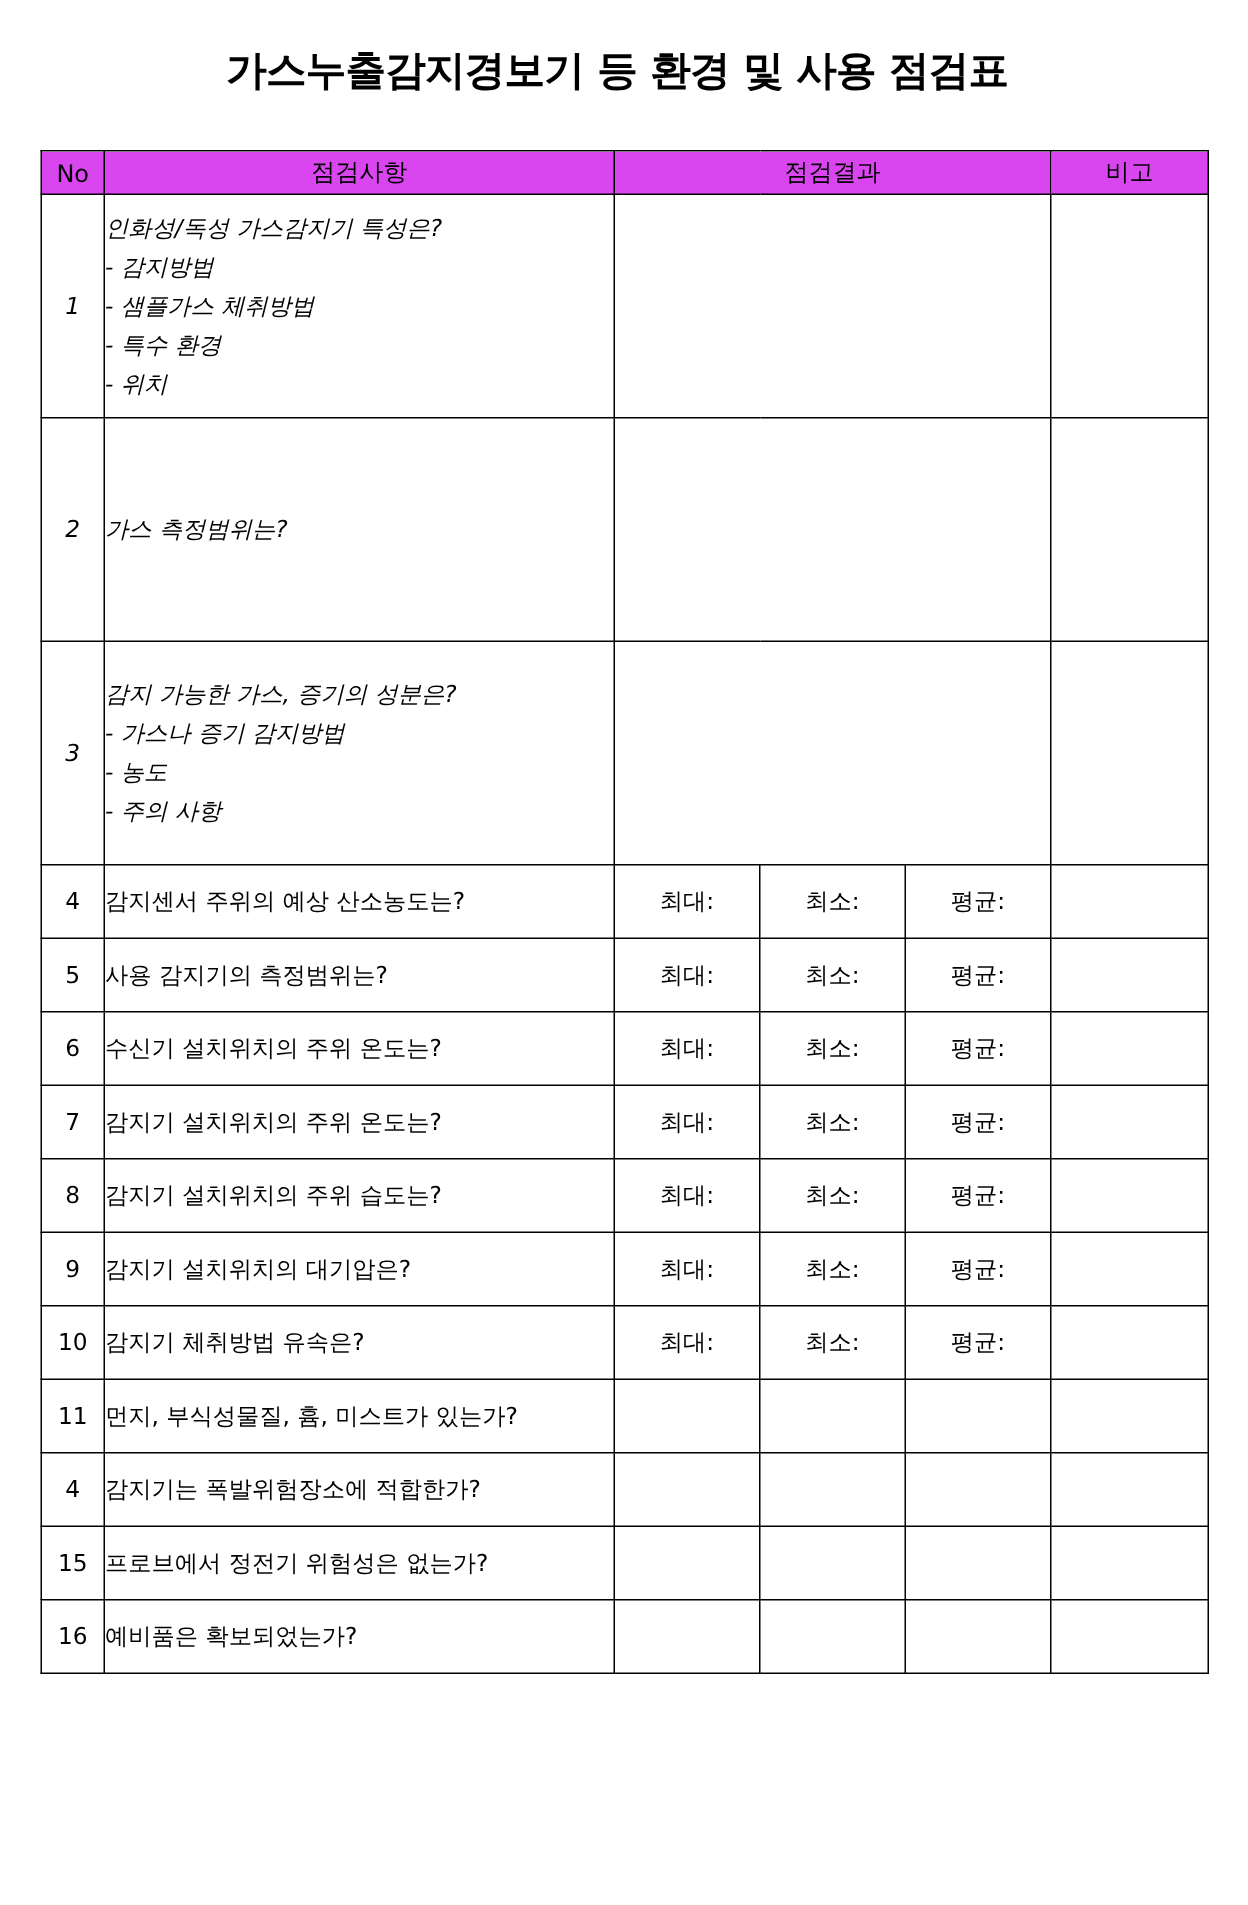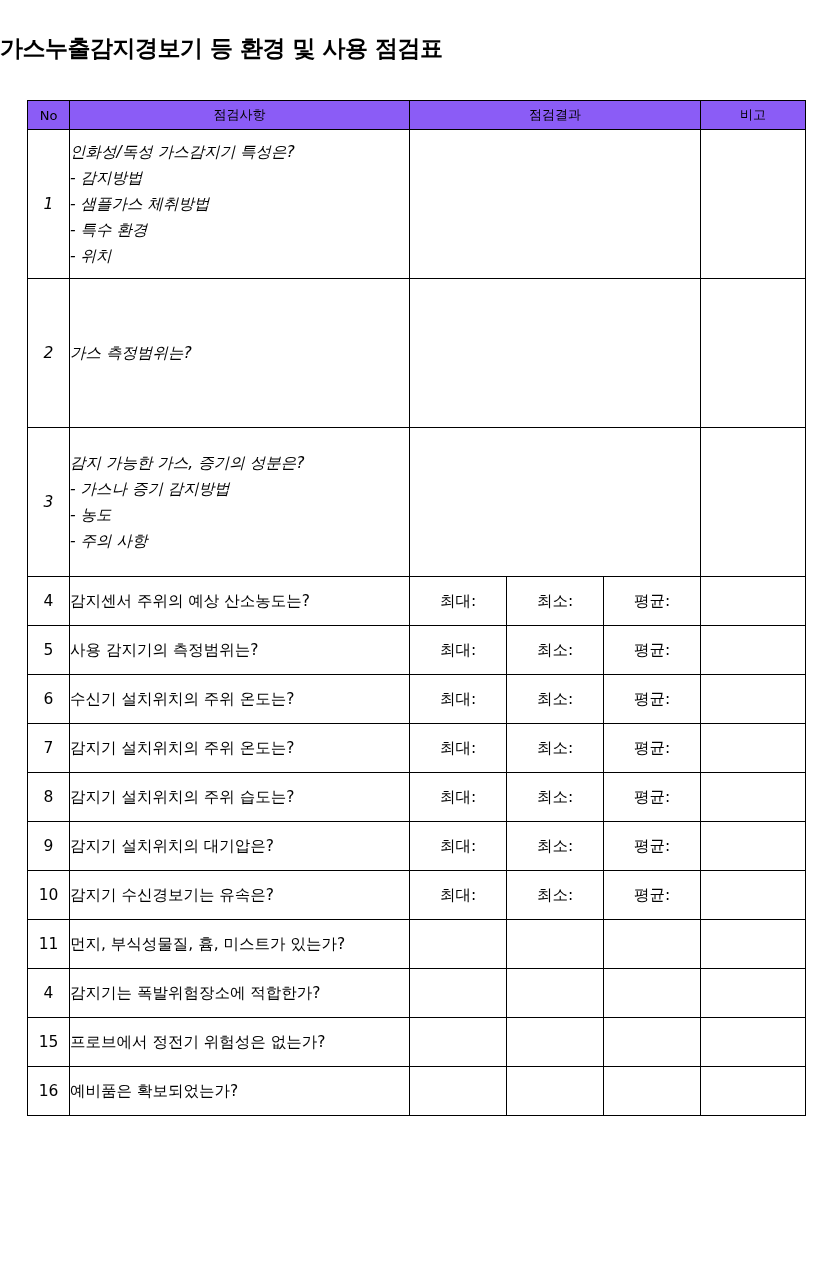--- a/index.html
+++ b/index.html
@@ -12,45 +12,46 @@
       height: 1270px;
       position: relative;
       font-family: "DejaVu Sans", "Liberation Sans", sans-serif;
       color: #000;
     }
     .title {
       position: absolute;
       top: 28px;
       left: 0;
       width: 823px;
-      font-size: 23px;
+      text-align: center;
+      font-size: 27px;
       font-weight: bold;
       letter-spacing: -0.5px;
       line-height: 40px;
     }
     table.sheet {
       position: absolute;
       top: 100px;
       left: 27px;
       width: 778px;
       border-collapse: collapse;
       table-layout: fixed;
       font-size: 15.5px;
     }
     table.sheet td, table.sheet th {
       border: 1.5px solid #000;
       padding: 0;
       vertical-align: middle;
       overflow: hidden;
     }
     table.sheet th {
-      background: #8b5cf6;
+      background: #d946ef;
       font-weight: normal;
       height: 28px;
-      font-size: 13px;
+      font-size: 16px;
     }
     td.no {
       text-align: center;
     }
     td.item {
       padding-left: 5px;
       padding-right: 4px;
       line-height: 26px;
     }
     td.res {
@@ -169,21 +170,21 @@
       <td class="no">9</td>
       <td class="item">감지기 설치위치의 대기압은?</td>
       <td class="res">최대:</td>
       <td class="res">최소:</td>
       <td class="res">평균:</td>
       <td></td>
     </tr>
 
     <tr class="std">
       <td class="no">10</td>
-      <td class="item">감지기 수신경보기는 유속은?</td>
+      <td class="item">감지기 체취방법 유속은?</td>
       <td class="res">최대:</td>
       <td class="res">최소:</td>
       <td class="res">평균:</td>
       <td></td>
     </tr>
 
     <tr class="std">
       <td class="no">11</td>
       <td class="item">먼지, 부식성물질, 흄, 미스트가 있는가?</td>
       <td></td>

